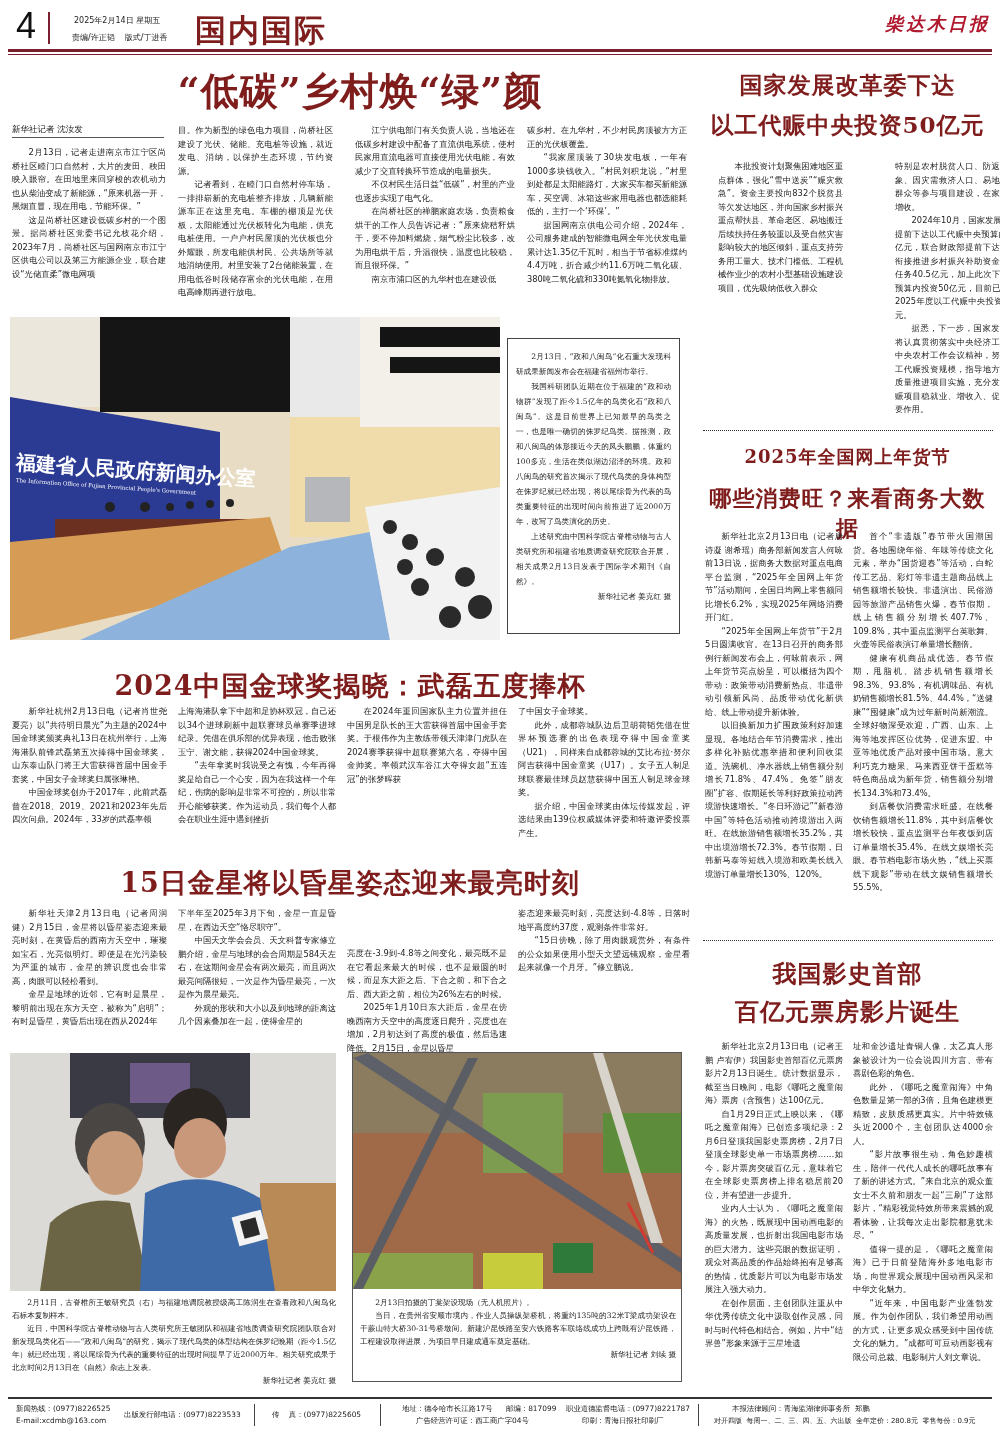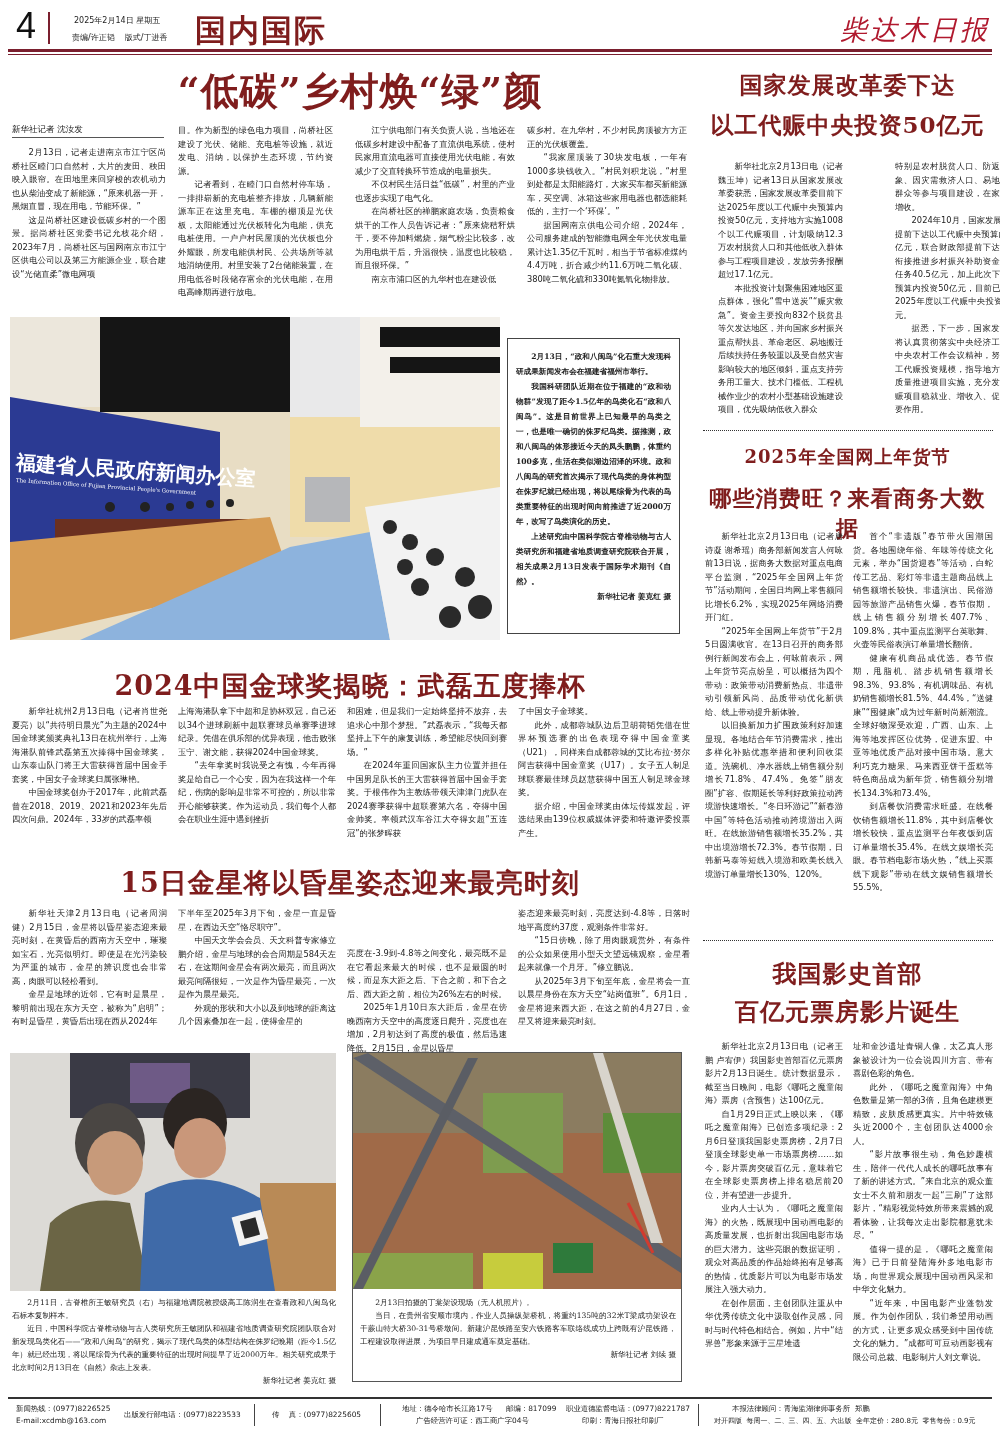--- a/index.html
+++ b/index.html
@@ -20,21 +20,21 @@
 </style>
 </head>
 <body>
 
 <div class="abs" style="left:0;top:0;width:1000px;height:54px;">
   <div class="abs" style="left:16px;top:8px;font-size:36px;font-family:'Liberation Sans',sans-serif;color:#111;line-height:36px;">4</div>
   <div class="abs" style="left:48px;top:12px;width:2px;height:32px;background:#7a1f2e;"></div>
   <div class="abs" style="left:74px;top:15px;font-size:8px;color:#222;">2025年2月14日  星期五</div>
   <div class="abs" style="left:72px;top:32px;font-size:8px;color:#222;white-space:pre;">责编/许正韬    版式/丁进香</div>
   <div class="abs head-title" style="left:195px;top:10px;font-size:31px;letter-spacing:2px;">国内国际</div>
-  <div class="abs" style="right:10px;top:12px;font-family:'DejaVu Serif',serif;font-weight:normal;font-style:italic;font-size:27px;color:#b0192e;letter-spacing:3px;">柴达木日报</div>
+  <div class="abs" style="right:10px;top:12px;font-family:'DejaVu Serif',serif;font-weight:bold;font-style:italic;font-size:18px;color:#b0192e;letter-spacing:3px;">柴达木日报</div>
 </div>
 <div class="abs rule-red" style="left:8px;top:49px;width:984px;height:3px;"></div>
 <div class="abs rule-red" style="left:8px;top:54px;width:984px;height:1px;"></div>
 
 <div class="abs head-title" style="left:80px;top:66px;width:560px;font-size:38px;">“低碳”乡村焕“绿”颜</div>
 <div class="abs" style="left:12px;top:124px;font-size:8.5px;">新华社记者 沈汝发</div>
 <div class="abs" style="left:12px;top:137px;width:152px;height:1px;background:#555;"></div>
 
 <div class="abs txt" style="left:12px;top:146px;width:154px;">
   <p>2月13日，记者走进南京市江宁区尚桥社区睦门口自然村，大片的麦田、秧田映入眼帘。在田地里来回穿梭的农机动力也从柴油变成了新能源，“原来机器一开，黑烟直冒，现在用电，节能环保。”</p>
@@ -89,32 +89,31 @@
         <circle cx="440" cy="300" r="11"></circle>
       <circle cx="410" cy="270" r="9"></circle>
         <circle cx="395" cy="250" r="8"></circle>
     </g>
   </svg>
   <div class="abs" style="left:6px;top:132px;font-family:'DejaVu Serif',serif;font-weight:bold;font-size:20px;color:#fff;transform:rotate(4deg);transform-origin:left;">福建省人民政府新闻办公室</div>
   <div class="abs" style="left:6px;top:160px;font-family:'DejaVu Serif',serif;font-size:5.5px;color:#fff;transform:rotate(4deg);transform-origin:left;white-space:nowrap;">The Information Office of Fujian Provincial People's Government</div>
 </div>
 
 <div class="abs" style="left:507px;top:338px;width:173px;height:296px;border:1.5px solid #444;padding:10px 8px;">
-  <div class="caption" style="font-size:7.6px;line-height:15px;font-weight:bold;">
+  <div class="caption" style="font-size:7.6px;line-height:15px;">
     <p>2月13日，“政和八闽鸟”化石重大发现科研成果新闻发布会在福建省福州市举行。</p>
     <p>我国科研团队近期在位于福建的“政和动物群”发现了距今1.5亿年的鸟类化石“政和八闽鸟”。这是目前世界上已知最早的鸟类之一，也是唯一确切的侏罗纪鸟类。据推测，政和八闽鸟的体形接近今天的凤头鹏鹏，体重约100多克，生活在类似湖边沼泽的环境。政和八闽鸟的研究首次揭示了现代鸟类的身体构型在侏罗纪就已经出现，将以尾综骨为代表的鸟类重要特征的出现时间向前推进了近2000万年，改写了鸟类演化的历史。</p>
     <p>上述研究由中国科学院古脊椎动物与古人类研究所和福建省地质调查研究院联合开展，相关成果2月13日发表于国际学术期刊《自然》。</p>
     <div class="credit">新华社记者 姜克红 摄</div>
   </div>
 </div>
 
 <div class="abs head-title" style="left:700px;top:70px;width:295px;font-size:23px;">国家发展改革委下达</div>
 <div class="abs head-title" style="left:700px;top:110px;width:295px;font-size:23px;">以工代赈中央投资50亿元</div>
 <div class="abs txt" style="left:718px;top:160px;width:125px;">
-  <p>新华社北京2月13日电（记者魏玉坤）记者13日从国家发展改革委获悉，国家发展改革委目前下达2025年度以工代赈中央预算内投资50亿元，支持地方实施1008个以工代赈项目，计划吸纳12.3万农村脱贫人口和其他低收入群体参与工程项目建设，发放劳务报酬超过17.1亿元。</p>
   <p>本批投资计划聚焦困难地区重点群体，强化“雪中送炭”“赈灾救急”。资金主要投向832个脱贫县等欠发达地区，并向国家乡村振兴重点帮扶县、革命老区、易地搬迁后续扶持任务较重以及受自然灾害影响较大的地区倾斜，重点支持劳务用工量大、技术门槛低、工程机械作业少的农村小型基础设施建设项目，优先吸纳低收入群众</p>
 </div>
 <div class="abs txt" style="left:853px;top:160px;width:140px;margin-left:42px;">
   <p class="noind">特别是农村脱贫人口、防返贫监测对象、因灾需救济人口、易地搬迁脱贫群众等参与项目建设，在家门口就业增收。</p>
   <p>2024年10月，国家发展改革委已提前下达以工代赈中央预算内投资50亿元，联合财政部提前下达中央财政衔接推进乡村振兴补助资金以工代赈任务40.5亿元，加上此次下达的中央预算内投资50亿元，目前已累计下达2025年度以工代赈中央投资140.5亿元。</p>
   <p>据悉，下一步，国家发展改革委将认真贯彻落实中央经济工作会议和中央农村工作会议精神，努力扩大以工代赈投资规模，指导地方高标准高质量推进项目实施，充分发挥以工代赈项目稳就业、增收入、促消费的重要作用。</p>
 </div>
 <div class="abs" style="left:703px;top:430px;width:290px;border-top:1.5px dotted #333;"></div>
 
 <div class="abs head-title" style="left:700px;top:445px;width:295px;font-size:18px;">2025年全国网上年货节</div>
@@ -134,21 +133,20 @@
 <div class="abs head-title" style="left:10px;top:668px;width:680px;font-size:27px;">2024中国金球奖揭晓：武磊五度捧杯</div>
 <div class="abs txt" style="left:12px;top:705px;width:155px;">
   <p>新华社杭州2月13日电（记者肖世尧 夏亮）以“共待明日晨光”为主题的2024中国金球奖颁奖典礼13日在杭州举行，上海海港队前锋武磊第五次捧得中国金球奖，山东泰山队门将王大雷获得首届中国金手套奖，中国女子金球奖归属张琳艳。</p>
   <p>中国金球奖创办于2017年，此前武磊曾在2018、2019、2021和2023年先后四次问鼎。2024年，33岁的武磊率领</p>
 </div>
 <div class="abs txt" style="left:178px;top:705px;width:158px;">
   <p class="noind">上海海港队拿下中超和足协杯双冠，自己还以34个进球刷新中超联赛球员单赛季进球纪录。凭借在俱乐部的优异表现，他击败张玉宁、谢文能，获得2024中国金球奖。</p>
   <p>“去年拿奖时我说受之有愧，今年再得奖是给自己一个心安，因为在我这样一个年纪，伤病的影响是非常不可控的，所以非常开心能够获奖。作为运动员，我们每个人都会在职业生涯中遇到挫折</p>
 </div>
 <div class="abs txt" style="left:347px;top:705px;width:160px;">
-  <p class="noind">和困难，但是我们一定始终坚持不放弃，去追求心中那个梦想。”武磊表示，“我每天都坚持上下午的康复训练，希望能尽快回到赛场。”</p>
   <p>在2024年重回国家队主力位置并担任中国男足队长的王大雷获得首届中国金手套奖。于根伟作为主教练带领天津津门虎队在2024赛季获得中超联赛第六名，夺得中国金帅奖。率领武汉车谷江大夺得女超“五连冠”的张梦晖获</p>
 </div>
 <div class="abs txt" style="left:518px;top:705px;width:172px;">
   <p class="noind">了中国女子金球奖。</p>
   <p>此外，成都蓉城队边后卫胡荷韬凭借在世界杯预选赛的出色表现夺得中国金童奖（U21），同样来自成都蓉城的艾比布拉·努尔阿吉获得中国金童奖（U17）。女子五人制足球联赛最佳球员赵慧获得中国五人制足球金球奖。</p>
   <p>据介绍，中国金球奖由体坛传媒发起，评选结果由139位权威媒体评委和特邀评委投票产生。</p>
 </div>
 
 <div class="abs head-title" style="left:10px;top:865px;width:680px;font-size:27px;">15日金星将以昏星姿态迎来最亮时刻</div>
 <div class="abs txt" style="left:12px;top:907px;width:155px;">
@@ -160,21 +158,20 @@
   <p>中国天文学会会员、天文科普专家修立鹏介绍，金星与地球的会合周期是584天左右，在这期间金星会有两次最亮，而且两次最亮间隔很短，一次是作为昏星最亮，一次是作为晨星最亮。</p>
   <p>外观的形状和大小以及到地球的距离这几个因素叠加在一起，使得金星的</p>
 </div>
 <div class="abs txt" style="left:347px;top:907px;width:160px;margin-top:40px;">
   <p class="noind">亮度在-3.9到-4.8等之间变化，最亮既不是在它看起来最大的时候，也不是最圆的时候，而是东大距之后、下合之前，和下合之后、西大距之前，相位为26%左右的时候。</p>
   <p>2025年1月10日东大距后，金星在傍晚西南方天空中的高度逐日爬升，亮度也在增加，2月初达到了高度的极值，然后迅速降低。2月15日，金星以昏星</p>
 </div>
 <div class="abs txt" style="left:518px;top:907px;width:172px;">
   <p class="noind">姿态迎来最亮时刻，亮度达到-4.8等，日落时地平高度约37度，观测条件非常好。</p>
   <p>“15日傍晚，除了用肉眼观赏外，有条件的公众如果使用小型天文望远镜观察，金星看起来就像一个月牙。”修立鹏说。</p>
-  <p>从2025年3月下旬至年底，金星将会一直以晨星身份在东方天空“站岗值班”。6月1日，金星将迎来西大距，在这之前的4月27日，金星又将迎来最亮时刻。</p>
 </div>
 
 <div class="abs photo" style="left:10px;top:1053px;width:326px;height:238px;background:#d8d6d2;">
   <svg width="326" height="238" viewBox="0 0 326 238">
     <rect width="326" height="238" fill="#dcdad6"></rect>
     <rect x="60" y="0" width="180" height="65" fill="#3a3a45"></rect>
     <rect x="120" y="10" width="60" height="40" fill="#6e5a86"></rect>
     <rect x="250" y="130" width="76" height="108" fill="#b98a56"></rect>
     <ellipse cx="100" cy="90" rx="35" ry="40" fill="#4a4643"></ellipse>
     <ellipse cx="105" cy="110" rx="28" ry="32" fill="#c79a7a"></ellipse>

